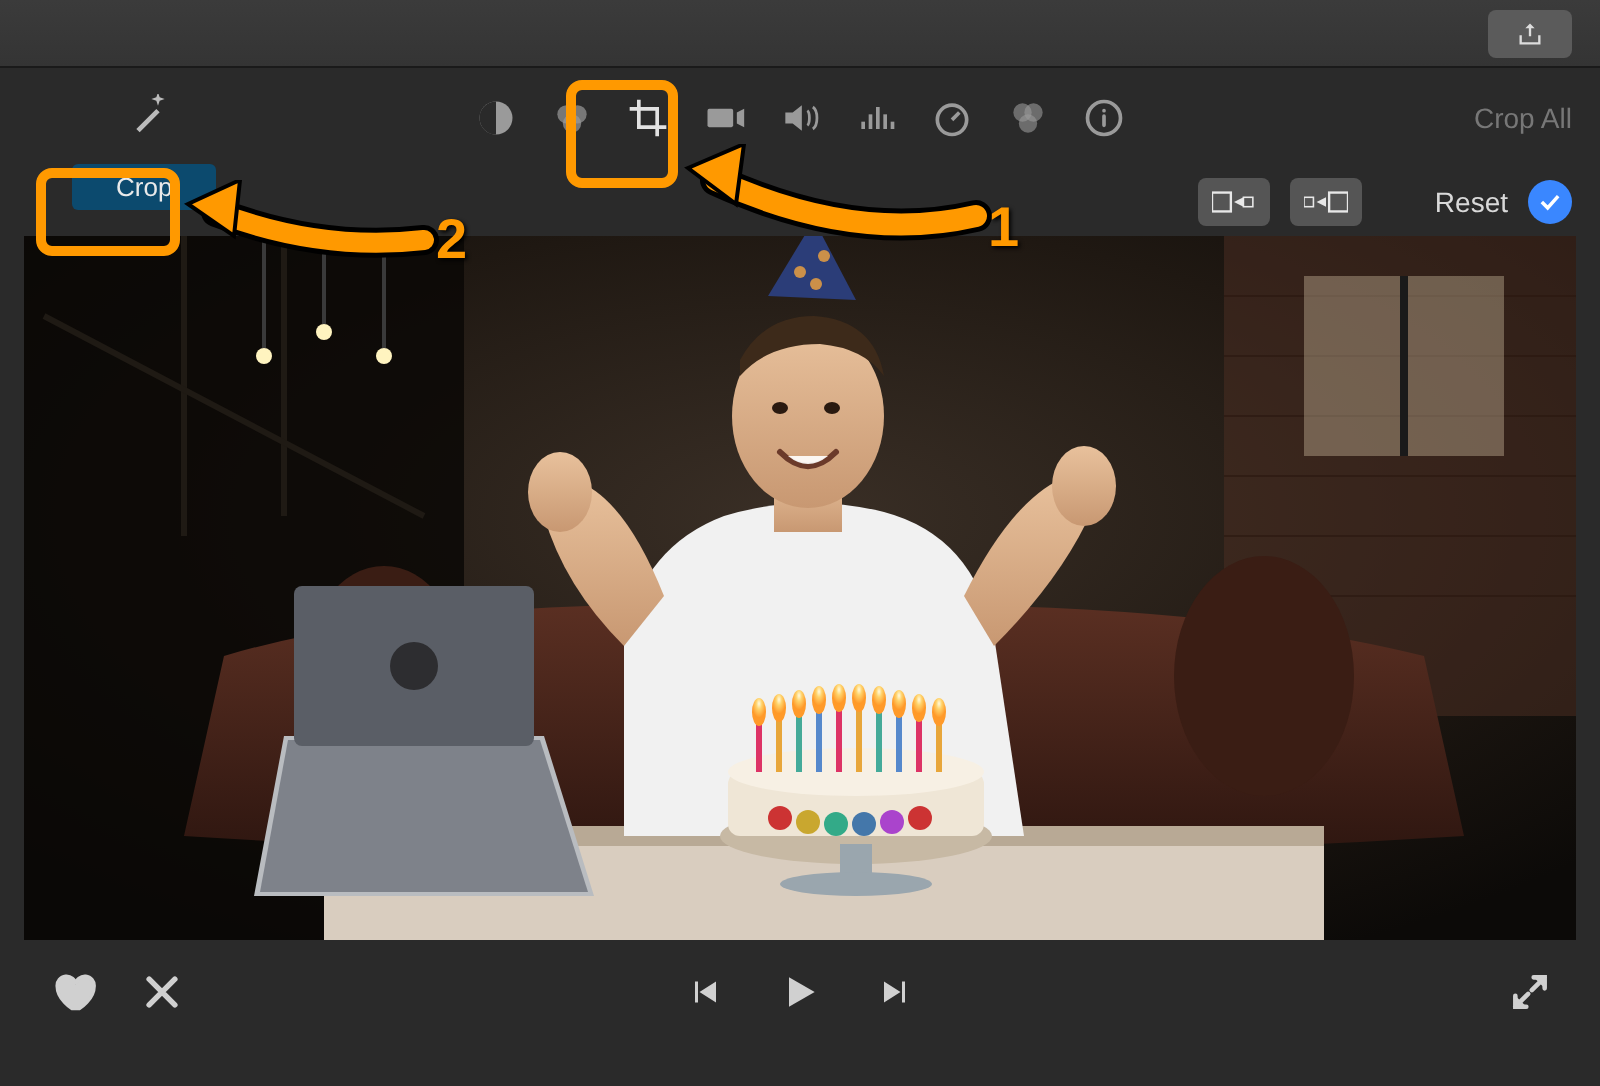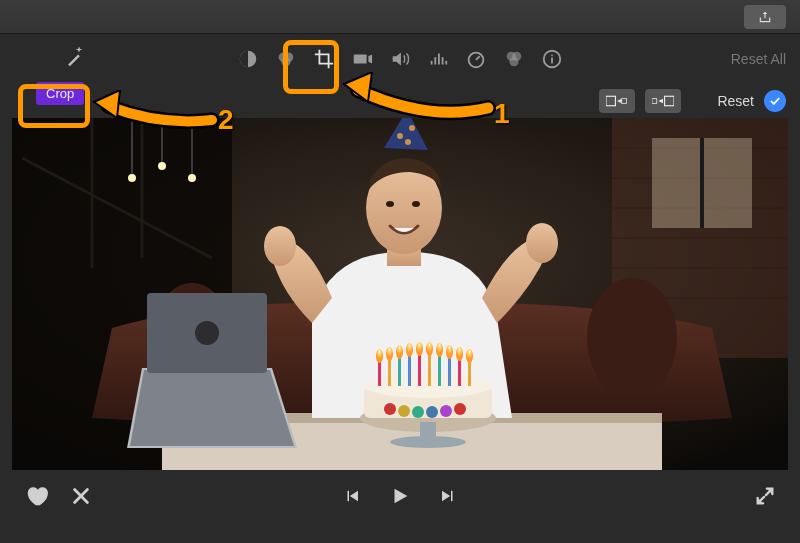--- a/index.html
+++ b/index.html
@@ -70,24 +70,24 @@
     align-items: center;
     padding: 0 14px;
     justify-content: flex-end;
     gap: 10px;
     position: relative;
   }
   .crop-btn {
     position: absolute;
     left: 36px;
     top: -2px;
-    background: #6d28d9;
+    background: #0c4a6e;
     color: #eaeaea;
     font-size: 13px;
-    padding: 4px 10px;
+    padding: 4px 22px;
     border-radius: 3px;
     cursor: pointer;
   }
   .kb-btn {
     width: 36px; height: 24px;
     background: #555;
     border-radius: 4px;
     display: flex; align-items: center; justify-content: center;
     cursor: pointer;
   }
@@ -226,21 +226,21 @@
         </svg>
     </span>
     <span class="ticon">
       <svg viewBox="0 0 24 24" fill="none" stroke="#9a9a9a" stroke-width="2">
           <circle cx="12" cy="12" r="9"></circle>
           <path d="M12 8h.01M12 11v5" stroke-linecap="round"></path>
         </svg>
     </span>
   </div>
 
-  <span class="reset-all">Reset All</span>
+  <span class="reset-all">Crop All</span>
 </div>
 
 <div class="crop-row">
   <span class="crop-btn">Crop</span>
 
   <span class="kb-btn" title="Ken Burns Start">
     <svg viewBox="0 0 28 16">
         <rect x="0" y="2" width="12" height="12" fill="none" stroke="#e8e8e8" stroke-width="1.5"></rect>
         <path d="M14 8l6-3v6z" fill="#e8e8e8"></path>
         <rect x="20" y="5" width="6" height="6" fill="none" stroke="#e8e8e8" stroke-width="1"></rect>

